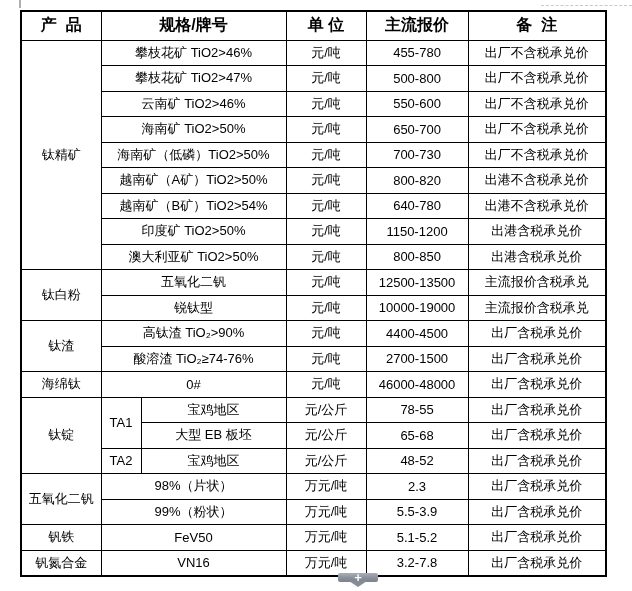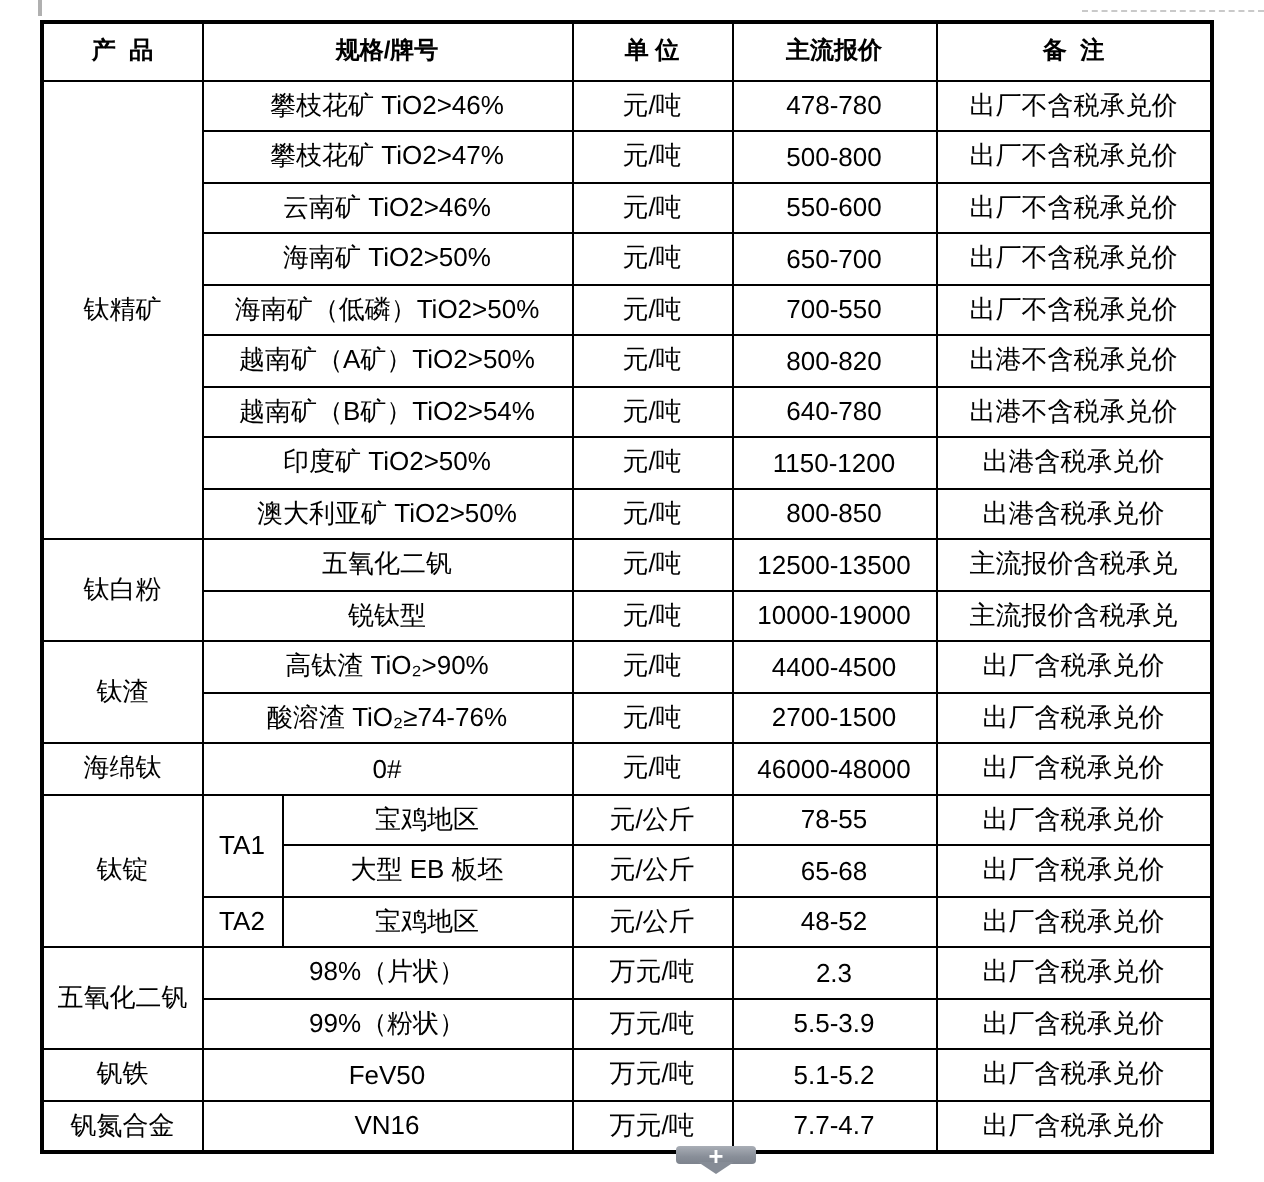--- a/index.html
+++ b/index.html
@@ -54,21 +54,21 @@
     border: 1px solid #000;
     text-align: center;
     vertical-align: middle;
     padding: 0 2px;
     white-space: pre;
     overflow: hidden;
   }
   .price-table thead tr { height: 29px; }
   .price-table tbody tr { height: 25.5px; }
   .price-table th {
-    font-size: 12px;
+    font-size: 16px;
     font-weight: bold;
   }
   .price-table td {
     font-size: 13px;
     font-weight: normal;
   }
 
   
   .add-widget {
     position: absolute;
@@ -134,21 +134,21 @@
         <th colspan="1">单 位</th>
         <th colspan="1">主流报价</th>
         <th colspan="1">备  注</th>
       </tr>
   </thead>
   <tbody>
       <tr>
         <td rowspan="9">钛精矿</td>
         <td colspan="2">攀枝花矿 TiO2&gt;46%</td>
         <td>元/吨</td>
-        <td>478-780</td>
+        <td>455-780</td>
         <td>出厂不含税承兑价</td>
       </tr>
       <tr>
         <td colspan="2">攀枝花矿 TiO2&gt;47%</td>
         <td>元/吨</td>
         <td>500-800</td>
         <td>出厂不含税承兑价</td>
       </tr>
       <tr>
         <td colspan="2">云南矿 TiO2&gt;46%</td>
@@ -158,21 +158,21 @@
       </tr>
       <tr>
         <td colspan="2">海南矿 TiO2&gt;50%</td>
         <td>元/吨</td>
         <td>650-700</td>
         <td>出厂不含税承兑价</td>
       </tr>
       <tr>
         <td colspan="2">海南矿（低磷）TiO2&gt;50%</td>
         <td>元/吨</td>
-        <td>700-550</td>
+        <td>700-730</td>
         <td>出厂不含税承兑价</td>
       </tr>
       <tr>
         <td colspan="2">越南矿（A矿）TiO2&gt;50%</td>
         <td>元/吨</td>
         <td>800-820</td>
         <td>出港不含税承兑价</td>
       </tr>
       <tr>
         <td colspan="2">越南矿（B矿）TiO2&gt;54%</td>
@@ -263,21 +263,21 @@
         <td>钒铁</td>
         <td colspan="2">FeV50</td>
         <td>万元/吨</td>
         <td>5.1-5.2</td>
         <td>出厂含税承兑价</td>
       </tr>
       <tr>
         <td>钒氮合金</td>
         <td colspan="2">VN16</td>
         <td>万元/吨</td>
-        <td>7.7-4.7</td>
+        <td>3.2-7.8</td>
         <td>出厂含税承兑价</td>
       </tr>
     </tbody>
 </table>
 
 <div class="add-widget">
   <div class="add-bar"></div>
   <div class="add-chevron"></div>
   <div class="add-plus">+</div>
 </div>

